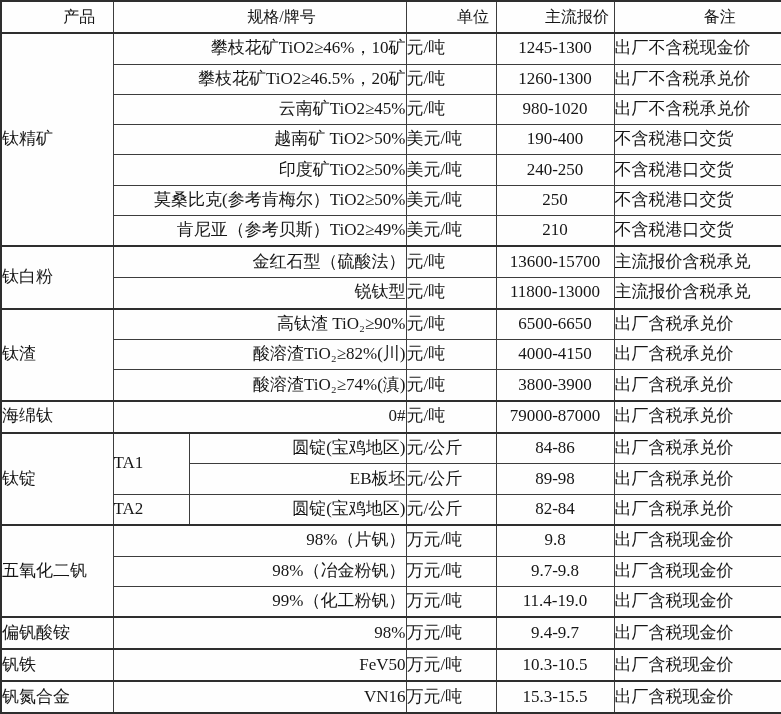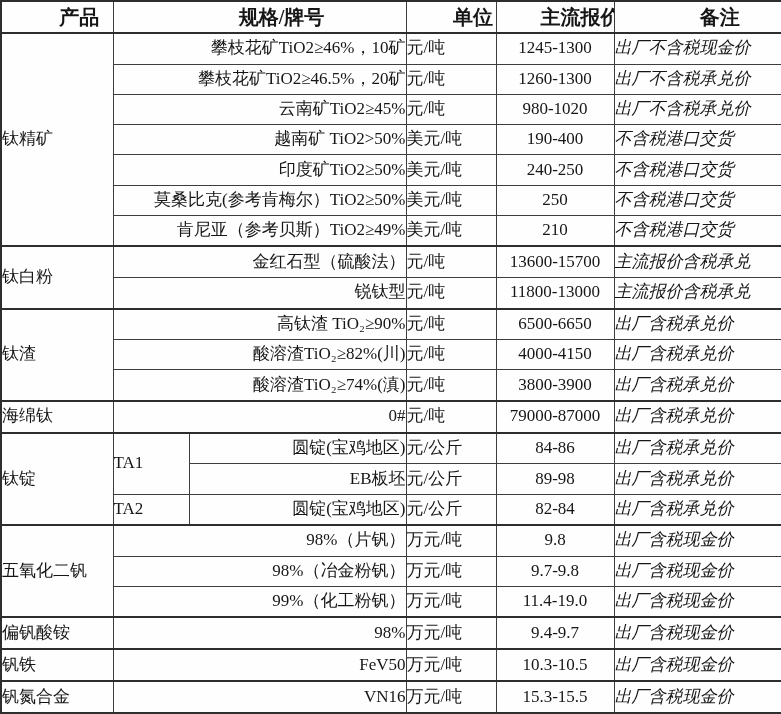--- a/index.html
+++ b/index.html
@@ -29,37 +29,37 @@
     font-size: 17px;
     line-height: 1.1;
     padding: 0;
     overflow: hidden;
     white-space: nowrap;
     vertical-align: middle;
     background: #fefefe;
     font-weight: normal;
   }
   .price-table thead th {
-    font-weight: bold;
-    font-size: 20px;
+    font-weight: normal;
+    font-size: 16px;
     text-align: center;
     border-bottom: 2px solid #2e2e2e;
     height: 30px;
     padding-left: 44px;
   }
   
   .price-table tr.gstart > td {
     border-top: 2px solid #2e2e2e;
   }
   .cell-product { text-align: left; }
   .cell-grade   { text-align: left; padding-left: 6px; }
   .cell-spec    { text-align: right; padding-left: 7px; }
   .cell-unit    { text-align: left; }
   .cell-price   { text-align: center; padding-left: 7px; }
-  .cell-note    { text-align: left; padding-left: 6px; font-style: italic; }
+  .cell-note    { text-align: left; padding-left: 6px; }
 </style>
 </head>
 <body>
 
 <div class="page">
   <table class="price-table">
     <colgroup>
       <col style="width:112px">
       <col style="width:76px">
       <col style="width:217px">

